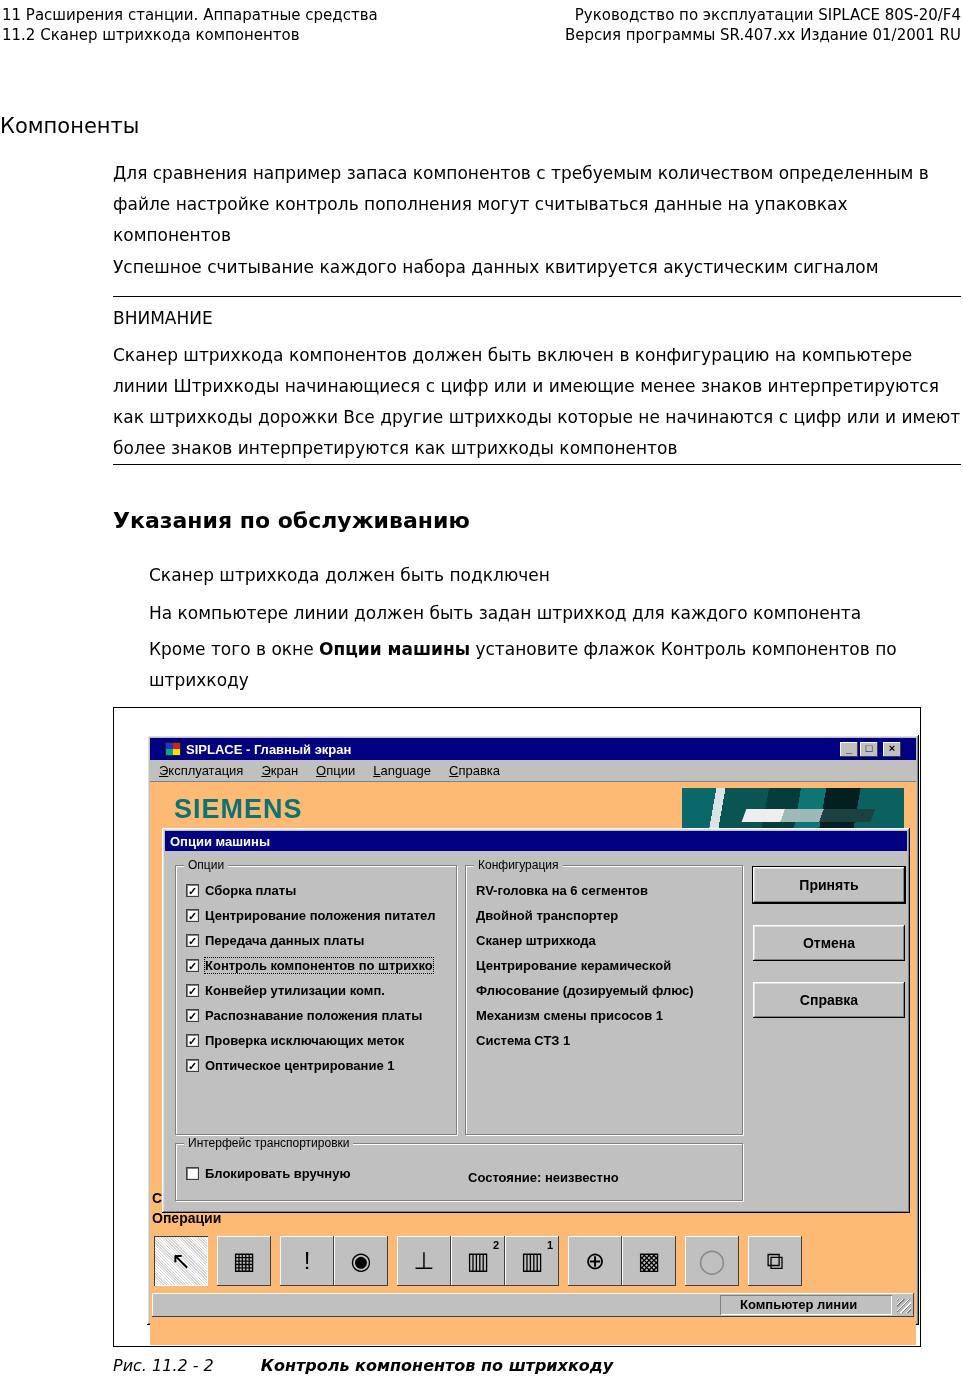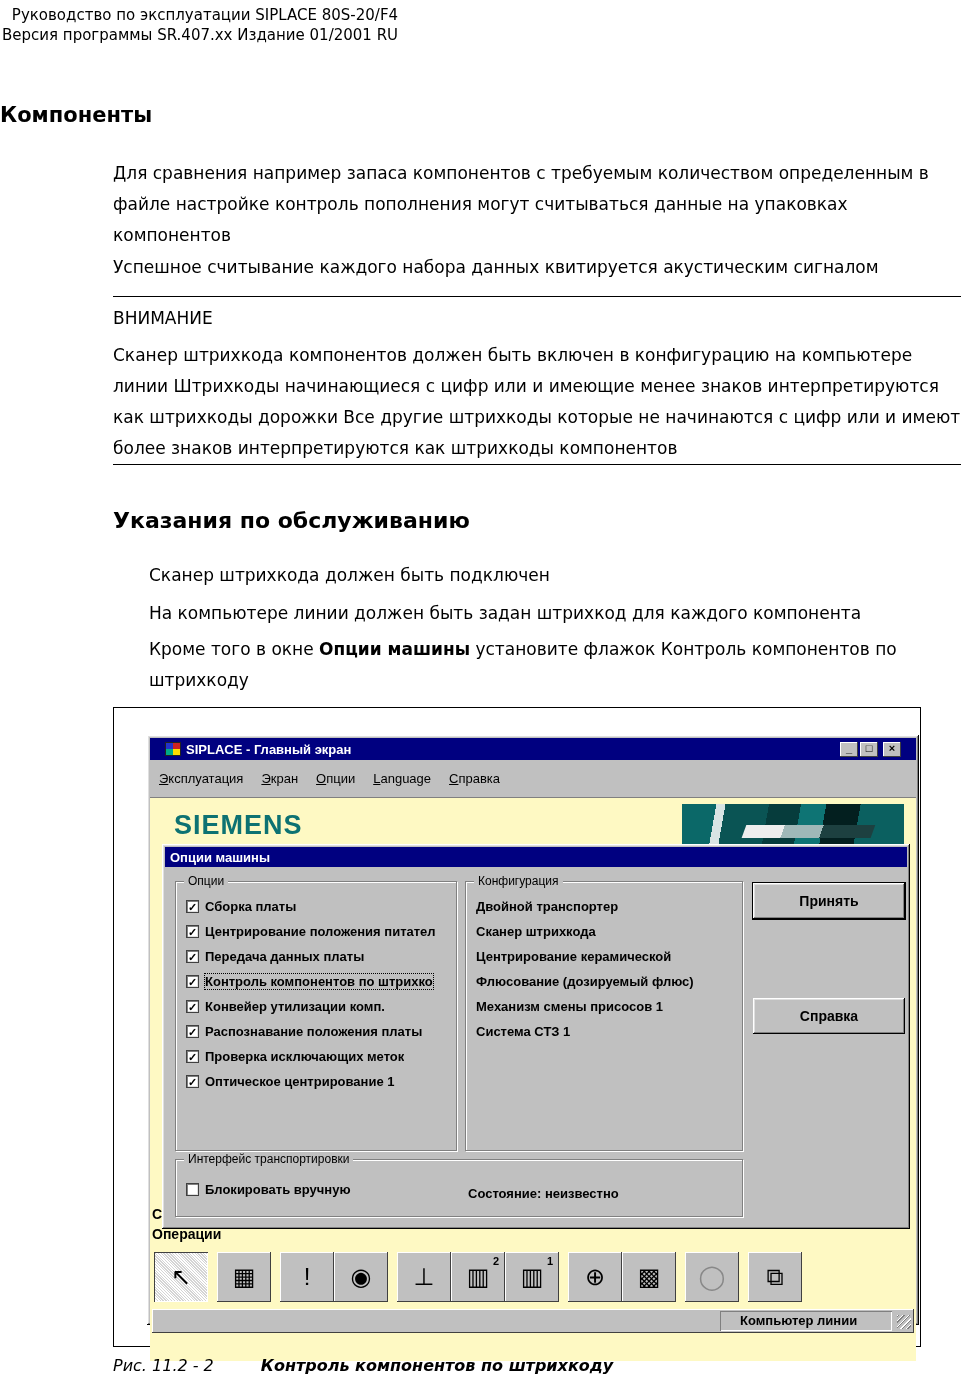--- a/index.html
+++ b/index.html
@@ -2,21 +2,21 @@
 <html><head>
 <meta charset="utf-8">
 <style>
   * { margin:0; padding:0; box-sizing:border-box; }
   html,body { width:963px; height:1382px; background:#fff; overflow:hidden; }
   body { font-family:"DejaVu Sans", sans-serif; color:#000; position:relative; }
 
   
   .hdr { position:absolute; top:5px; left:2px; right:2px; display:flex; justify-content:space-between; font-size:15px; line-height:20px; }
   .hdr .r { text-align:right; }
-  .h1 { position:absolute; top:103px; left:0; font-size:21px; font-weight:700; }
+  .h1 { position:absolute; top:114px; left:0; font-size:21px; font-weight:400; }
   .para { position:absolute; left:113px; width:848px; font-size:17px; line-height:31px; }
   .p1 { top:158px; }
   .p2 { top:252px; }
   .rule { position:absolute; left:113px; width:848px; height:1px; background:#000; }
   .rule1 { top:296px; }
   .rule2 { top:464px; }
   .warn-title { position:absolute; left:113px; top:308px; font-size:17px; }
   .warn-text { top:340px; }
   .h2 { position:absolute; left:113px; top:508px; font-size:22px; font-weight:700; }
   .bullet { position:absolute; left:149px; width:790px; font-size:17px; line-height:31px; }
@@ -34,25 +34,25 @@
 
   
   .window { position:absolute; left:33px; top:27px; width:772px; height:590px; padding:3px;
             font-family:"Liberation Sans", sans-serif; }
   .titlebar { height:22px; background:#000080; color:#fff; display:flex; align-items:center; padding:0 15px; }
   .app-icon { width:16px; height:14px; background:conic-gradient(#c22 0 25%, #fd0 25% 50%, #0a8 50% 75%, #23c 75% 100%); border:1px solid #222; flex:none; }
   .title-text { font-size:13px; font-weight:700; margin-left:5px; white-space:nowrap; }
   .tb-buttons { margin-left:auto; display:flex; }
   .tbtn { width:18px; height:15px; margin-left:2px; font-size:11px; font-weight:700; text-align:center; line-height:13px; color:#000; }
   .tbtn.close { margin-left:5px; }
-  .menubar { height:38px; background:#c0c0c0; display:flex; align-items:center; font-size:13px; border-bottom:1px solid #808080; }
+  .menubar { height:22px; background:#c0c0c0; display:flex; align-items:center; font-size:13px; border-bottom:1px solid #808080; }
   .menu-item { padding:0 9px; }
   .menu-label { display:inline-block; }
   .menu-label::first-letter { text-decoration:underline; }
-  .client { position:relative; background:#fef9c3; height:563px; overflow:hidden; }
+  .client { position:relative; background:#fdba74; height:563px; overflow:hidden; }
 
   .brand { position:absolute; left:24px; top:12px; font-size:27px; font-weight:700; letter-spacing:1px; color:#0d7272; }
   .photo { position:absolute; top:6px; right:12px; width:222px; height:40px; overflow:hidden;
            background:linear-gradient(100deg,#0b6868 0 15%, #d8e4e4 15% 19%, #0a5454 19% 38%, #063c3c 38% 52%, #0e7474 52% 63%, #031f1f 63% 78%, #0b6060 78% 100%); }
   .photo::after { content:""; position:absolute; left:28%; top:52%; width:58%; height:32%;
            background:linear-gradient(90deg,#eee 0 30%, #9fb8b8 30% 60%, #1d4040 60% 100%); transform:skewX(-20deg); }
 
   .peek { position:absolute; left:2px; z-index:1; font-size:14px; font-weight:700; white-space:nowrap; }
   .peek1 { top:408px; } .peek2 { top:428px; z-index:3; }
 
@@ -99,20 +99,24 @@
   .statusbar { position:absolute; left:2px; right:2px; top:511px; height:24px; background:#c0c0c0; z-index:2; }
   .sb-box { position:absolute; right:22px; top:2px; width:172px; height:20px; background:#c0c0c0;
             padding-left:20px; font-size:13px; font-weight:700; line-height:19px; }
   .sb-grip { position:absolute; right:3px; top:6px; width:14px; height:14px;
              background:repeating-linear-gradient(-45deg, transparent 0 2px, #808080 2px 3px, #fff 3px 4px); }
 </style>
 </head>
 <body>
 
 <div class="hdr">
+  <div class="l">
+    <div>11 Расширения станции. Аппаратные средства</div>
+    <div>11.2 Сканер штрихкода компонентов</div>
+  </div>
   <div class="r">
     <div>Руководство по эксплуатации SIPLACE 80S-20/F4</div>
     <div>Версия программы SR.407.xx  Издание 01/2001 RU</div>
   </div>
 </div>
 
 <div class="h1">Компоненты</div>
 <div class="para p1">Для сравнения  например  запаса компонентов с требуемым количеством  определенным в файле настройке  контроль пополнения   могут считываться данные на упаковках компонентов</div>
 <div class="para p2">Успешное считывание каждого набора данных квитируется акустическим сигналом</div>
 
@@ -212,30 +216,32 @@
                     <span class="check">✓</span>
                   </span>
                 <span class="cb-label">Оптическое центрирование 1</span>
               </div>
             </div>
           </div>
 
           <div class="groupbox grp-config">
             <span class="grp-label">Конфигурация</span>
             <div class="rows">
+              <div class="cfg-row">RV-головка на 6 сегментов</div>
               <div class="cfg-row">Двойной транспортер</div>
               <div class="cfg-row">Сканер штрихкода</div>
               <div class="cfg-row">Центрирование керамической</div>
               <div class="cfg-row">Флюсование (дозируемый флюс)</div>
               <div class="cfg-row">Механизм смены присосов 1</div>
               <div class="cfg-row">Система СТЗ 1</div>
             </div>
           </div>
 
           <div class="btn raised default btn-accept">Принять</div>
+          <div class="btn raised btn-cancel">Отмена</div>
           <div class="btn raised btn-help">Справка</div>
 
           <div class="groupbox grp-transport">
             <span class="grp-label">Интерфейс транспортировки</span>
             <div class="transport-row">
               <span class="cb">
                   <span class="check"></span>
                 </span>
               <span class="cb-label">Блокировать вручную</span>
             </div>

